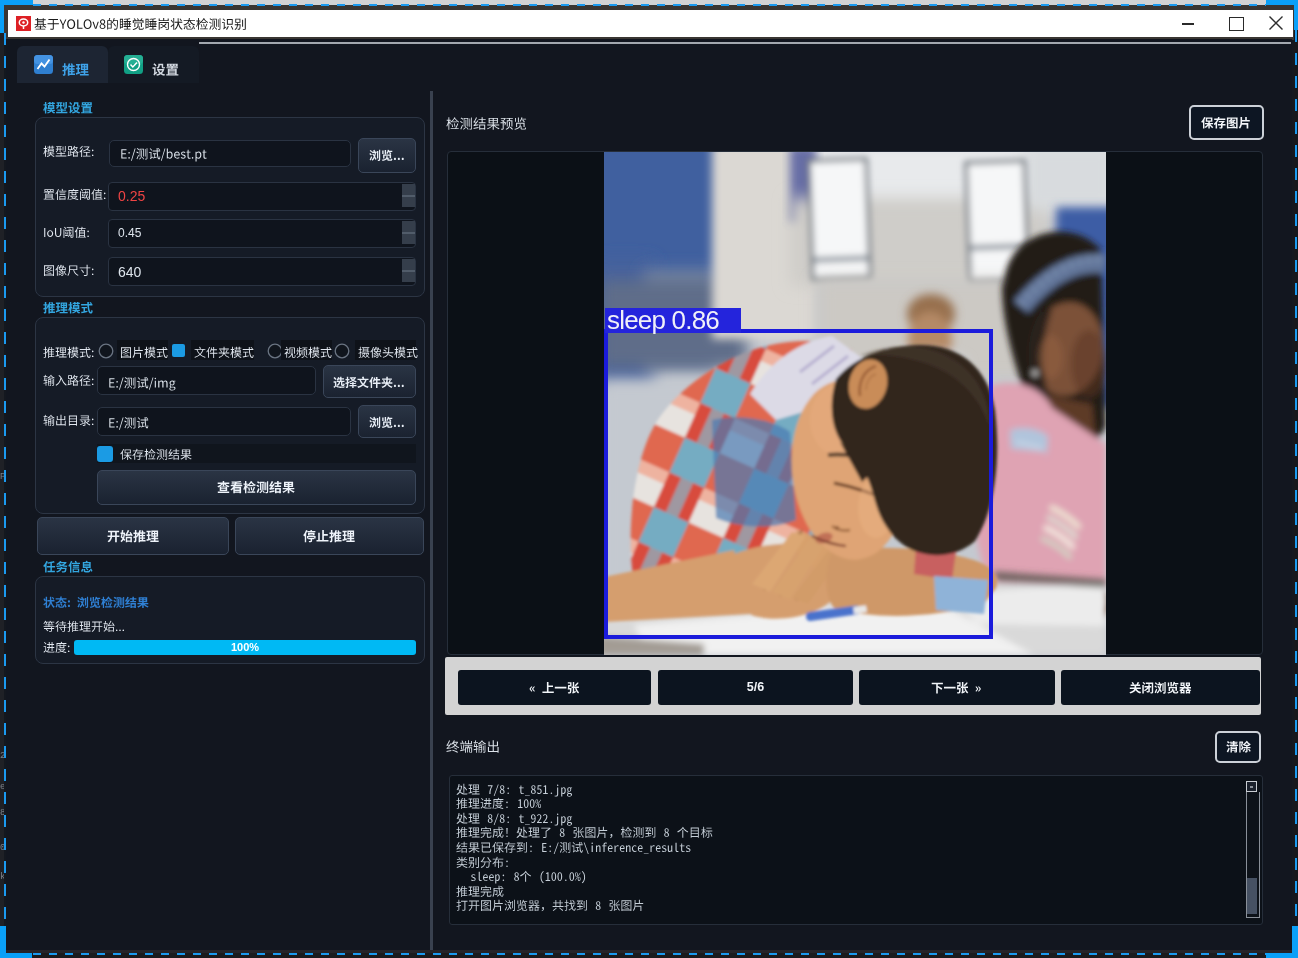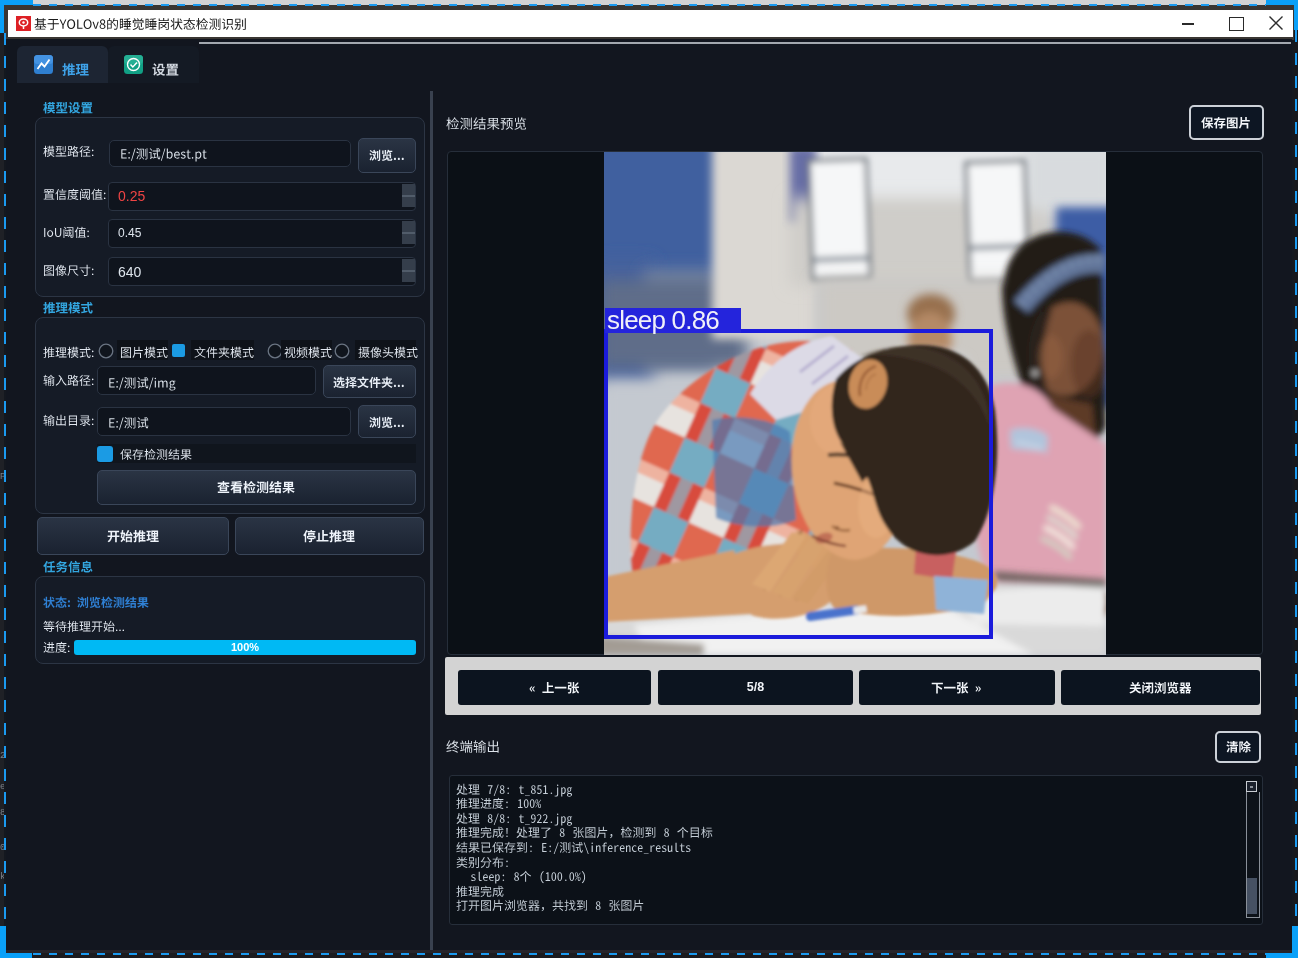--- a/index.html
+++ b/index.html
@@ -318,21 +318,21 @@
 <text x="3" y="177" font-family="Liberation Sans, sans-serif" font-size="26" fill="#f0f0f8" letter-spacing="-0.8">sleep 0.86</text>
 </g>
 </svg>
 
 <div style="position:absolute;left:445px;top:657px;width:816px;height:58px;background:#d3d3d3;border-radius:2px"></div>
 <div class="navb" style="left:458px;width:193px"></div>
 <svg style="position:absolute;left:528.8px;top:677.5px;overflow:visible" width="52" height="19">
     <path transform="translate(0,14.50)" fill="#f2f5f9" d="M2.6 -0.8 3.3 -1.4 1.7 -3.6 3.3 -5.7 2.6 -6.3 0.7 -4.2V-2.9ZM5.2 -0.8 5.8 -1.4 4.2 -3.6 5.8 -5.7 5.2 -6.3 3.2 -4.2V-2.9Z M17.9 -10.5V-1.0H13.4V0.5H24.8V-1.0H19.5V-5.4H24.0V-6.9H19.5V-10.5Z M25.8 -5.7V-4.0H37.4V-5.7Z M48.2 -10.1C47.6 -9.0 46.6 -7.9 45.5 -7.2C45.8 -7.0 46.4 -6.5 46.6 -6.2C47.8 -7.0 48.9 -8.4 49.7 -9.7ZM39.1 -7.5C39.1 -6.0 38.9 -4.2 38.7 -3.1H39.5L41.0 -3.1C40.9 -1.3 40.8 -0.6 40.6 -0.4C40.5 -0.2 40.3 -0.2 40.1 -0.2C39.9 -0.2 39.3 -0.2 38.8 -0.3C39.0 0.1 39.2 0.6 39.2 1.0C39.9 1.1 40.5 1.0 40.8 1.0C41.3 1.0 41.6 0.8 41.9 0.5C42.2 0.1 42.4 -1.0 42.5 -3.8C42.6 -4.0 42.6 -4.4 42.6 -4.4H40.2L40.4 -6.1H42.5V-10.3H38.8V-8.9H41.1V-7.5ZM43.7 1.2C44.0 0.9 44.4 0.8 46.8 -0.3C46.7 -0.6 46.7 -1.3 46.7 -1.7L45.2 -1.1V-4.6H46.1C46.6 -2.2 47.6 -0.2 49.2 0.9C49.4 0.6 49.8 0.0 50.2 -0.3C48.9 -1.1 48.0 -2.8 47.5 -4.6H49.9V-6.0H45.2V-10.4H43.8V-6.0H42.6V-4.6H43.8V-1.1C43.8 -0.5 43.4 -0.2 43.1 -0.1C43.3 0.2 43.6 0.8 43.7 1.2Z"></path>
   </svg>
 <div class="navb" style="left:658px;width:195px"></div>
-<div style="position:absolute;left:658px;top:670px;width:195px;height:35px;color:#f2f5f9;font-size:12.5px;font-weight:bold;text-align:center;line-height:35px">5/8</div>
+<div style="position:absolute;left:658px;top:670px;width:195px;height:35px;color:#f2f5f9;font-size:12.5px;font-weight:bold;text-align:center;line-height:35px">5/6</div>
 <div class="navb" style="left:859px;width:196px"></div>
 <svg style="position:absolute;left:930.8px;top:677.5px;overflow:visible" width="52" height="19">
     <path transform="translate(0,14.50)" fill="#f2f5f9" d="M0.7 -9.7V-8.2H5.2V1.1H6.8V-4.9C8.1 -4.2 9.5 -3.2 10.2 -2.6L11.3 -4.0C10.4 -4.8 8.4 -5.8 7.1 -6.5L6.8 -6.2V-8.2H11.9V-9.7Z M13.0 -5.7V-4.0H24.6V-5.7Z M35.3 -10.1C34.7 -9.0 33.7 -7.9 32.6 -7.2C33.0 -7.0 33.5 -6.5 33.8 -6.2C34.9 -7.0 36.1 -8.4 36.8 -9.7ZM26.3 -7.5C26.2 -6.0 26.0 -4.2 25.8 -3.1H26.6L28.2 -3.1C28.1 -1.3 27.9 -0.6 27.7 -0.4C27.6 -0.2 27.5 -0.2 27.3 -0.2C27.0 -0.2 26.5 -0.2 25.9 -0.3C26.1 0.1 26.3 0.6 26.4 1.0C27.0 1.1 27.6 1.0 28.0 1.0C28.4 1.0 28.7 0.8 29.0 0.5C29.4 0.1 29.5 -1.0 29.7 -3.8C29.7 -4.0 29.7 -4.4 29.7 -4.4H27.4L27.6 -6.1H29.6V-10.3H25.9V-8.9H28.2V-7.5ZM30.9 1.2C31.1 0.9 31.5 0.8 33.9 -0.3C33.9 -0.6 33.8 -1.3 33.9 -1.7L32.4 -1.1V-4.6H33.2C33.8 -2.2 34.7 -0.2 36.3 0.9C36.5 0.6 37.0 0.0 37.3 -0.3C36.0 -1.1 35.1 -2.8 34.6 -4.6H37.0V-6.0H32.4V-10.4H30.9V-6.0H29.8V-4.6H30.9V-1.1C30.9 -0.5 30.5 -0.2 30.2 -0.1C30.5 0.2 30.8 0.8 30.9 1.2Z M45.2 -0.8 47.1 -2.9V-4.2L45.2 -6.3L44.5 -5.7L46.1 -3.6L44.5 -1.4ZM47.8 -0.8 49.7 -2.9V-4.2L47.8 -6.3L47.1 -5.7L48.7 -3.6L47.1 -1.4Z"></path>
   </svg>
 <div class="navb" style="left:1061px;width:199px"></div>
 <svg style="position:absolute;left:1128.8px;top:677.5px;overflow:visible" width="64" height="19">
     <path transform="translate(0,14.50)" fill="#f2f5f9" d="M2.6 -10.0C3.0 -9.4 3.4 -8.7 3.7 -8.1H1.6V-6.6H5.5V-5.0V-4.9H0.8V-3.4H5.2C4.7 -2.2 3.4 -1.1 0.4 -0.2C0.8 0.1 1.3 0.8 1.5 1.1C4.4 0.2 5.8 -1.0 6.6 -2.2C7.6 -0.6 9.1 0.5 11.2 1.1C11.4 0.6 11.9 -0.1 12.2 -0.4C10.1 -0.9 8.5 -1.9 7.6 -3.4H11.8V-4.9H7.2V-5.0V-6.6H11.1V-8.1H9.0C9.5 -8.7 9.9 -9.4 10.3 -10.1L8.6 -10.6C8.3 -9.8 7.9 -8.8 7.4 -8.1H4.4L5.1 -8.5C4.9 -9.1 4.4 -10.0 3.8 -10.6Z M13.3 -7.6V1.1H14.8V-7.6ZM13.5 -9.9C14.1 -9.2 14.8 -8.4 15.1 -7.8L16.3 -8.7C16.0 -9.2 15.3 -10.0 14.7 -10.6ZM19.3 -8.2V-6.5H15.5V-5.1H18.4C17.5 -4.0 16.3 -3.0 14.9 -2.3C15.2 -2.0 15.7 -1.5 15.9 -1.2C17.2 -1.9 18.4 -2.8 19.3 -4.0V-1.6C19.3 -1.4 19.2 -1.4 19.0 -1.3C18.8 -1.3 18.1 -1.3 17.4 -1.4C17.6 -1.0 17.8 -0.3 17.9 0.1C18.9 0.1 19.6 0.1 20.1 -0.2C20.7 -0.4 20.8 -0.8 20.8 -1.6V-5.1H22.2V-6.5H20.8V-8.2ZM16.8 -10.0V-8.6H22.8V-0.5C22.8 -0.3 22.7 -0.3 22.5 -0.2C22.3 -0.2 21.7 -0.2 21.2 -0.3C21.4 0.1 21.6 0.7 21.6 1.1C22.6 1.1 23.2 1.1 23.6 0.8C24.1 0.6 24.2 0.2 24.2 -0.5V-10.0Z M33.4 -9.4V-1.6H34.6V-9.4ZM35.4 -10.6V-0.4C35.4 -0.2 35.3 -0.2 35.1 -0.2C35.0 -0.1 34.5 -0.1 33.9 -0.2C34.1 0.2 34.3 0.8 34.3 1.2C35.2 1.2 35.8 1.1 36.2 0.9C36.6 0.7 36.7 0.3 36.7 -0.4V-10.6ZM25.3 -6.2C25.9 -5.7 26.7 -5.0 27.1 -4.5L28.0 -5.5C27.6 -6.0 26.9 -6.6 26.3 -7.1ZM25.6 -0.1 26.9 0.7C27.4 -0.5 27.9 -1.8 28.3 -3.0L27.2 -3.8C26.7 -2.5 26.1 -1.0 25.6 -0.1ZM25.8 -9.5C26.3 -9.0 27.0 -8.2 27.2 -7.8L28.3 -8.6V-7.3H30.9C30.8 -6.6 30.7 -5.8 30.5 -5.1C30.1 -5.7 29.8 -6.2 29.4 -6.7L28.4 -6.0C28.9 -5.2 29.5 -4.3 30.0 -3.5C29.5 -2.1 28.7 -1.0 27.7 -0.1C28.0 0.1 28.5 0.7 28.7 1.0C29.6 0.2 30.3 -0.8 30.8 -1.9C31.2 -1.2 31.5 -0.6 31.7 0.0L32.9 -0.8C32.6 -1.6 32.1 -2.6 31.5 -3.6C31.9 -4.7 32.1 -6.0 32.3 -7.3H33.0V-8.7H30.7L31.5 -9.0C31.3 -9.5 30.9 -10.1 30.6 -10.6L29.4 -10.1C29.6 -9.7 29.9 -9.1 30.1 -8.7H28.3V-8.6C28.0 -9.1 27.3 -9.8 26.7 -10.2Z M45.8 -7.6C46.2 -7.1 46.7 -6.3 46.9 -5.7L48.3 -6.3C48.0 -6.8 47.5 -7.6 47.1 -8.1ZM38.8 -9.9V-6.2H40.2V-9.9ZM41.4 -10.5V-5.9H42.9V-10.5ZM39.6 -5.6V-1.5H41.1V-4.2H46.4V-1.7H48.0V-5.6ZM44.6 -10.7C44.3 -9.2 43.7 -7.8 43.0 -6.9C43.4 -6.7 44.0 -6.3 44.3 -6.1C44.7 -6.7 45.0 -7.4 45.4 -8.2H49.3V-9.5H45.8L46.0 -10.4ZM42.9 -3.8V-2.8C42.9 -2.0 42.5 -0.9 38.2 -0.1C38.5 0.2 39.0 0.8 39.2 1.1C42.0 0.5 43.4 -0.4 44.0 -1.2V-0.7C44.0 0.6 44.3 1.0 45.9 1.0C46.2 1.0 47.4 1.0 47.7 1.0C48.9 1.0 49.2 0.6 49.4 -0.9C49.0 -1.0 48.4 -1.2 48.1 -1.4C48.1 -0.4 48.0 -0.3 47.6 -0.3C47.3 -0.3 46.3 -0.3 46.1 -0.3C45.6 -0.3 45.5 -0.3 45.5 -0.7V-2.3H44.4C44.5 -2.5 44.5 -2.6 44.5 -2.8V-3.8Z M52.8 -8.8H54.2V-7.7H52.8ZM58.1 -8.8H59.6V-7.7H58.1ZM57.6 -6.0C58.0 -5.9 58.5 -5.6 58.8 -5.4H56.0C56.2 -5.7 56.4 -6.0 56.6 -6.4L55.6 -6.5V-10.1H51.5V-6.5H55.0C54.8 -6.1 54.6 -5.7 54.4 -5.4H50.6V-4.1H53.0C52.3 -3.5 51.4 -3.0 50.2 -2.6C50.5 -2.3 50.9 -1.8 51.0 -1.4L51.5 -1.6V1.1H52.9V0.8H54.2V1.1H55.6V-2.8H53.6C54.2 -3.2 54.6 -3.7 55.0 -4.1H57.1C57.5 -3.6 58.0 -3.2 58.5 -2.8H56.8V1.1H58.1V0.8H59.6V1.1H61.1V-1.5L61.4 -1.4C61.6 -1.7 62.0 -2.3 62.3 -2.6C61.1 -2.9 59.9 -3.4 59.0 -4.1H62.0V-5.4H59.8L60.2 -5.8C59.9 -6.0 59.5 -6.2 59.0 -6.5H61.0V-10.1H56.8V-6.5H58.0ZM52.9 -0.5V-1.6H54.2V-0.5ZM58.1 -0.5V-1.6H59.6V-0.5Z"></path>
   </svg>
 <svg style="position:absolute;left:446.0px;top:736.3px;overflow:visible" width="56" height="20">
     <path transform="translate(0,15.66)" fill="#dde3ea" d="M0.5 -0.7 0.6 0.3C2.0 0.0 3.7 -0.4 5.4 -0.7L5.3 -1.6C3.5 -1.3 1.7 -0.9 0.5 -0.7ZM7.6 -3.6C8.6 -3.2 9.8 -2.5 10.4 -2.0L11.1 -2.8C10.4 -3.2 9.2 -3.8 8.2 -4.2ZM6.1 -1.1C8.0 -0.6 10.2 0.4 11.4 1.1L12.0 0.3C10.8 -0.4 8.5 -1.3 6.7 -1.8ZM7.9 -11.3C7.4 -10.1 6.4 -8.7 5.0 -7.5L5.3 -7.9L4.4 -8.5C4.2 -8.0 3.9 -7.5 3.6 -7.0L1.8 -6.8C2.6 -8.0 3.4 -9.5 4.0 -11.0L3.1 -11.4C2.5 -9.7 1.5 -8.0 1.2 -7.5C0.9 -7.1 0.7 -6.8 0.4 -6.7C0.5 -6.4 0.7 -5.9 0.8 -5.7C1.0 -5.8 1.3 -5.9 3.0 -6.1C2.4 -5.2 1.8 -4.5 1.6 -4.3C1.1 -3.8 0.8 -3.5 0.5 -3.4C0.6 -3.2 0.8 -2.7 0.9 -2.5C1.1 -2.6 1.6 -2.7 5.1 -3.3C5.1 -3.5 5.1 -3.9 5.1 -4.2L2.2 -3.8C3.2 -4.8 4.2 -6.2 5.0 -7.5C5.2 -7.4 5.5 -7.0 5.7 -6.8C6.2 -7.3 6.7 -7.7 7.1 -8.2C7.5 -7.6 8.0 -7.0 8.5 -6.4C7.5 -5.5 6.3 -4.9 5.1 -4.5C5.3 -4.3 5.7 -3.9 5.8 -3.6C7.0 -4.1 8.2 -4.8 9.2 -5.7C10.2 -4.8 11.3 -4.1 12.5 -3.6C12.7 -3.9 13.0 -4.3 13.2 -4.5C12.0 -4.9 10.9 -5.5 9.9 -6.4C10.8 -7.3 11.6 -8.4 12.2 -9.6L11.5 -10.0L11.3 -9.9H8.3C8.5 -10.4 8.7 -10.8 8.9 -11.2ZM7.7 -9.0H10.8C10.4 -8.3 9.8 -7.6 9.2 -7.0C8.6 -7.6 8.1 -8.3 7.7 -9.0Z M14.2 -8.8V-7.9H18.7V-8.8ZM14.6 -7.1C14.9 -5.5 15.1 -3.6 15.2 -2.2L16.0 -2.4C16.0 -3.7 15.7 -5.7 15.4 -7.2ZM15.5 -10.9C15.9 -10.3 16.3 -9.5 16.4 -8.9L17.3 -9.2C17.1 -9.8 16.8 -10.6 16.4 -11.2ZM19.0 -4.3V1.1H19.9V-3.4H21.1V0.9H21.9V-3.4H23.2V0.9H24.0V-3.4H25.2V0.1C25.2 0.3 25.2 0.3 25.1 0.3C24.9 0.3 24.6 0.3 24.2 0.3C24.3 0.5 24.5 0.9 24.5 1.1C25.1 1.1 25.5 1.1 25.8 0.9C26.1 0.8 26.1 0.6 26.1 0.1V-4.3H22.6L23.0 -5.5H26.4V-6.5H18.6V-5.5H21.9C21.8 -5.1 21.7 -4.7 21.6 -4.3ZM19.2 -10.7V-7.5H25.9V-10.7H25.0V-8.3H22.9V-11.3H22.0V-8.3H20.1V-10.7ZM17.4 -7.3C17.3 -5.7 16.9 -3.3 16.6 -1.8C15.7 -1.6 14.8 -1.4 14.1 -1.3L14.3 -0.3C15.6 -0.6 17.2 -1.0 18.8 -1.4L18.7 -2.4L17.4 -2.0C17.7 -3.5 18.1 -5.6 18.3 -7.2Z M36.9 -6.0V-1.1H37.7V-6.0ZM38.6 -6.5V-0.1C38.6 0.1 38.6 0.1 38.4 0.1C38.2 0.1 37.7 0.1 37.1 0.1C37.2 0.4 37.3 0.7 37.4 1.0C38.2 1.0 38.7 0.9 39.0 0.8C39.4 0.7 39.4 0.4 39.4 -0.1V-6.5ZM28.0 -4.5C28.1 -4.6 28.5 -4.6 28.9 -4.6H30.0V-2.8C29.1 -2.6 28.2 -2.4 27.6 -2.3L27.8 -1.3L30.0 -1.8V1.1H30.8V-2.1L32.0 -2.4L31.9 -3.2L30.8 -3.0V-4.6H31.9V-5.6H30.8V-7.6H30.0V-5.6H28.8C29.1 -6.5 29.5 -7.6 29.7 -8.8H32.0V-9.7H29.9C30.0 -10.2 30.1 -10.7 30.2 -11.2L29.2 -11.3C29.2 -10.8 29.1 -10.2 29.0 -9.7H27.6V-8.8H28.8C28.6 -7.7 28.4 -6.8 28.2 -6.4C28.0 -5.8 27.9 -5.4 27.6 -5.3C27.8 -5.1 27.9 -4.6 28.0 -4.5ZM35.9 -11.4C35.0 -10.0 33.3 -8.6 31.7 -7.9C31.9 -7.7 32.2 -7.4 32.4 -7.1C32.7 -7.3 33.1 -7.5 33.4 -7.7V-7.2H38.4V-7.8C38.8 -7.6 39.1 -7.4 39.5 -7.2C39.6 -7.5 39.9 -7.8 40.1 -8.0C38.7 -8.7 37.4 -9.4 36.4 -10.6L36.7 -11.0ZM33.8 -8.0C34.6 -8.6 35.3 -9.2 35.9 -9.9C36.6 -9.2 37.3 -8.5 38.2 -8.0ZM35.3 -5.5V-4.4H33.4V-5.5ZM32.6 -6.3V1.0H33.4V-1.8H35.3V0.0C35.3 0.1 35.3 0.2 35.2 0.2C35.0 0.2 34.7 0.2 34.2 0.2C34.4 0.4 34.5 0.8 34.5 1.0C35.1 1.0 35.5 1.0 35.8 0.9C36.1 0.7 36.1 0.4 36.1 0.0V-6.3ZM33.4 -3.6H35.3V-2.5H33.4Z M41.9 -4.6V0.3H51.5V1.1H52.6V-4.6H51.5V-0.7H47.8V-5.5H52.0V-10.1H50.9V-6.4H47.8V-11.3H46.7V-6.4H43.6V-10.1H42.5V-5.5H46.7V-0.7H43.0V-4.6Z"></path>

